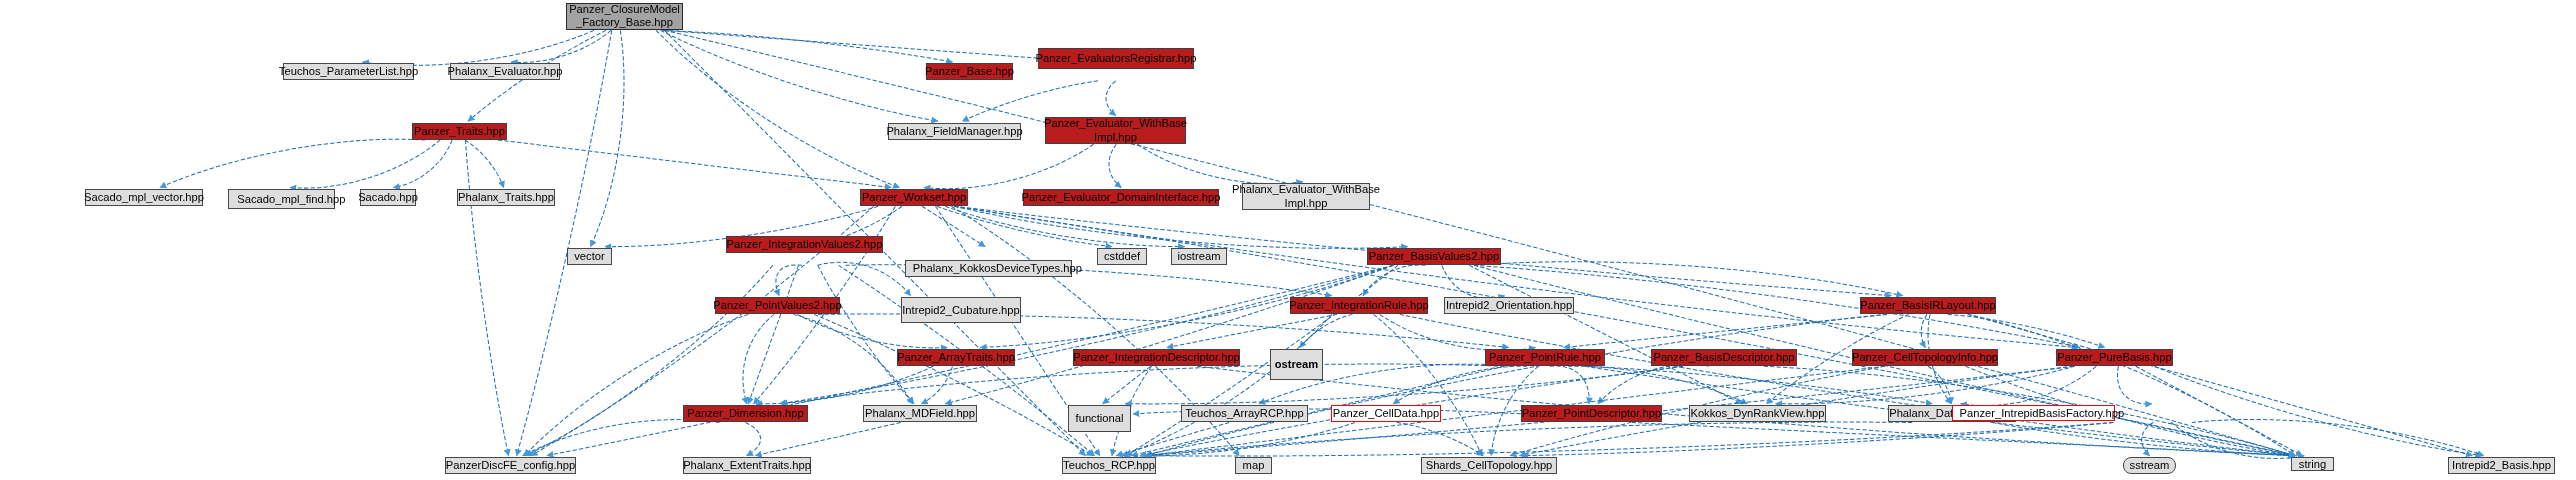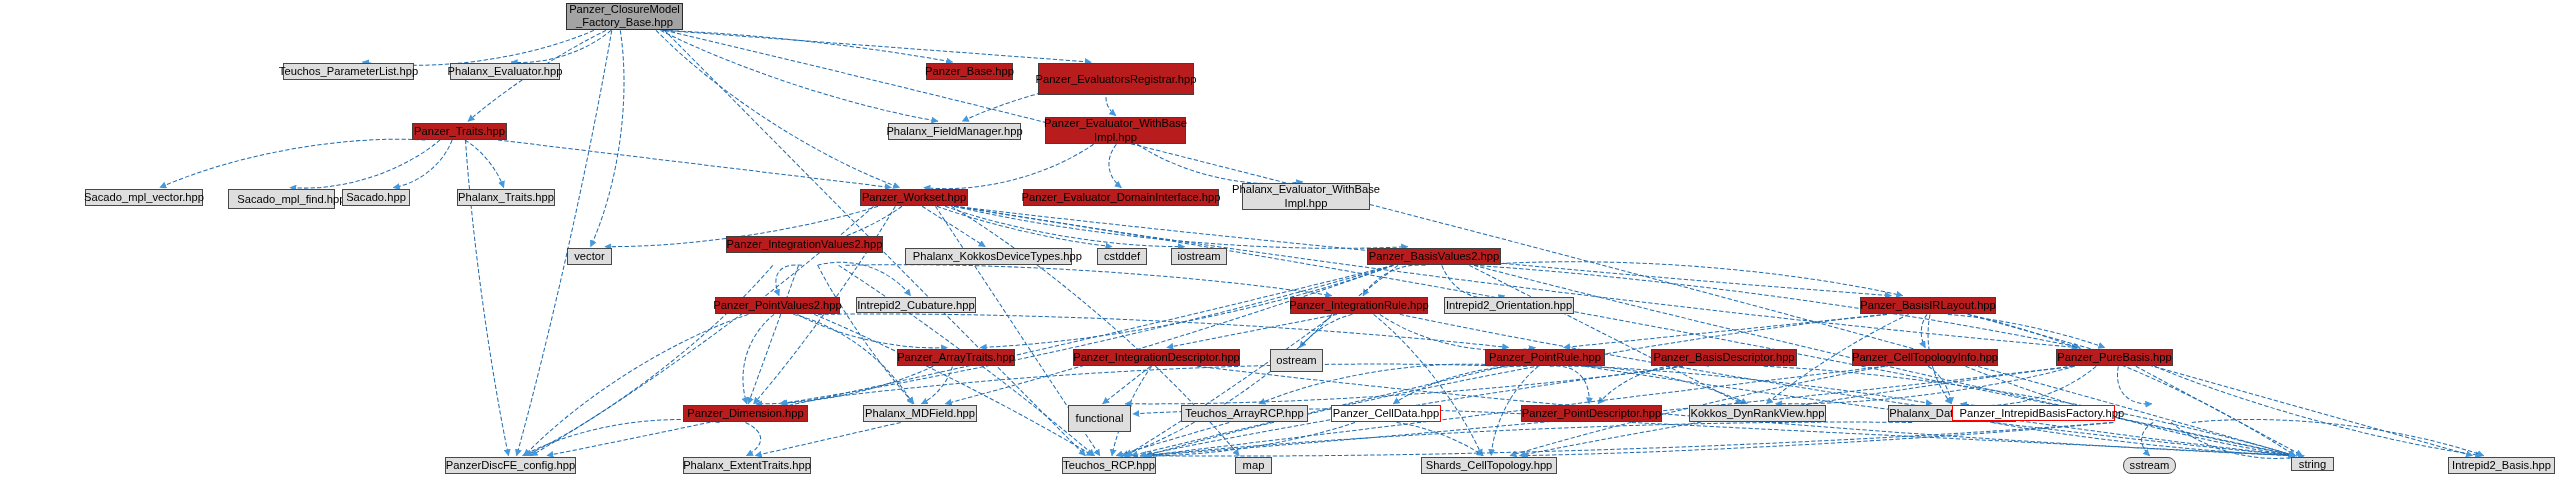--- a/index.html
+++ b/index.html
@@ -183,47 +183,47 @@
         <path d="M 1939.555,368 C 1831.4381485205145,454.575894463545 1680.4061485205143,560.175894463545 1561.975,632" stroke="#1f6cb0" stroke-width="1.4" stroke-dasharray="6,3" fill="none" marker-end="url(#arrow)"></path>
         <path d="M 2730,436 C 2940.06,494.8 3220.14,573.2 3430.2,632" stroke="#1f6cb0" stroke-width="1.4" stroke-dasharray="6,3" fill="none" marker-end="url(#arrow)"></path>
         <path d="M 2648.15,436 C 2584.1426701833493,465.5788797918804 2505.1826701833493,515.1788797918804 2450.75,560" stroke="#1f6cb0" stroke-width="1.4" stroke-dasharray="6,3" fill="none" marker-end="url(#arrow)"></path>
       </g>
   </svg>
 <div class="node root multiline" style="left: 566px; top: 2.9px; width: 117px; height: 27px;">Panzer_ClosureModel
 _Factory_Base.hpp</div>
     <div class="node sys" style="left: 283px; top: 63px; width: 131px; height: 17.3px;">Teuchos_ParameterList.hpp</div>
     <div class="node sys" style="left: 450px; top: 63px; width: 110px; height: 17.3px;">Phalanx_Evaluator.hpp</div>
     <div class="node " style="left: 926px; top: 63px; width: 87px; height: 17.3px;">Panzer_Base.hpp</div>
-    <div class="node " style="left: 1038px; top: 63px; width: 156px; height: 32px;">Panzer_EvaluatorsRegistrar.hpp</div>
+    <div class="node " style="left: 1038px; top: 48px; width: 156px; height: 21px;">Panzer_EvaluatorsRegistrar.hpp</div>
     <div class="node " style="left: 412px; top: 123px; width: 95px; height: 17.3px;">Panzer_Traits.hpp</div>
     <div class="node sys" style="left: 888px; top: 123px; width: 133px; height: 17.3px;">Phalanx_FieldManager.hpp</div>
     <div class="node  multiline" style="left: 1045px; top: 117px; width: 141px; height: 27px;">Panzer_Evaluator_WithBase
 Impl.hpp</div>
     <div class="node sys" style="left: 85px; top: 189px; width: 118px; height: 17.3px;">Sacado_mpl_vector.hpp</div>
     <div class="node sys" style="left: 228px; top: 189px; width: 107px; height: 20px; padding-left: 24px;">Sacado_mpl_find.hpp</div>
-    <div class="node sys" style="left: 342px; top: 189px; width: 68px; height: 17.3px;">Sacado.hpp</div>
+    <div class="node sys" style="left: 360px; top: 189px; width: 56px; height: 17.3px;">Sacado.hpp</div>
     <div class="node sys" style="left: 457px; top: 189px; width: 98px; height: 17.3px;">Phalanx_Traits.hpp</div>
     <div class="node " style="left: 860px; top: 189px; width: 108px; height: 17.3px;">Panzer_Workset.hpp</div>
     <div class="node " style="left: 1023px; top: 189px; width: 196px; height: 17.3px;">Panzer_Evaluator_DomainInterface.hpp</div>
     <div class="node sys multiline" style="left: 1242px; top: 183px; width: 128px; height: 27px;">Phalanx_Evaluator_WithBase
 Impl.hpp</div>
     <div class="node sys" style="left: 567px; top: 248px; width: 45px; height: 17.3px;">vector</div>
     <div class="node " style="left: 726px; top: 236px; width: 157px; height: 17.3px;">Panzer_IntegrationValues2.hpp</div>
-    <div class="node sys" style="left: 905px; top: 248px; width: 167px; height: 17.3px; padding-left: 22px;">Phalanx_KokkosDeviceTypes.hpp</div>
+    <div class="node sys" style="left: 905px; top: 260px; width: 167px; height: 17.3px; padding-left: 22px;">Phalanx_KokkosDeviceTypes.hpp</div>
     <div class="node sys" style="left: 1097px; top: 248px; width: 50px; height: 17.3px;">cstddef</div>
     <div class="node sys" style="left: 1171px; top: 248px; width: 56px; height: 17.3px;">iostream</div>
     <div class="node " style="left: 1367px; top: 248px; width: 134px; height: 17.3px;">Panzer_BasisValues2.hpp</div>
     <div class="node " style="left: 715px; top: 297px; width: 125px; height: 17.3px;">Panzer_PointValues2.hpp</div>
-    <div class="node sys" style="left: 856px; top: 297px; width: 120px; height: 16px;">Intrepid2_Cubature.hpp</div>
+    <div class="node sys" style="left: 901px; top: 297px; width: 120px; height: 26px;">Intrepid2_Cubature.hpp</div>
     <div class="node " style="left: 1290px; top: 297px; width: 138px; height: 17.3px;">Panzer_IntegrationRule.hpp</div>
     <div class="node sys" style="left: 1444px; top: 297px; width: 130px; height: 17.3px;">Intrepid2_Orientation.hpp</div>
     <div class="node " style="left: 1860px; top: 297px; width: 136px; height: 17.3px;">Panzer_BasisIRLayout.hpp</div>
     <div class="node " style="left: 897px; top: 349px; width: 118px; height: 17.3px;">Panzer_ArrayTraits.hpp</div>
     <div class="node " style="left: 1073px; top: 349px; width: 167px; height: 17.3px;">Panzer_IntegrationDescriptor.hpp</div>
-    <div class="node sys" style="left: 1270px; top: 349px; width: 53px; height: 23px;">ostream</div>
+    <div class="node sys" style="left: 1270px; top: 349px; width: 53px; height: 31px; font-weight: bold;">ostream</div>
     <div class="node " style="left: 1485px; top: 349px; width: 120px; height: 17.3px;">Panzer_PointRule.hpp</div>
     <div class="node " style="left: 1651px; top: 349px; width: 146px; height: 17.3px;">Panzer_BasisDescriptor.hpp</div>
     <div class="node " style="left: 1852px; top: 349px; width: 146px; height: 17.3px;">Panzer_CellTopologyInfo.hpp</div>
     <div class="node " style="left: 2056px; top: 349px; width: 117px; height: 17.3px;">Panzer_PureBasis.hpp</div>
     <div class="node " style="left: 683px; top: 405px; width: 125px; height: 17.3px;">Panzer_Dimension.hpp</div>
     <div class="node sys" style="left: 863px; top: 405px; width: 114px; height: 17.3px;">Phalanx_MDField.hpp</div>
     <div class="node sys" style="left: 1068px; top: 405px; width: 63px; height: 27px;">functional</div>
     <div class="node sys" style="left: 1181px; top: 405px; width: 127px; height: 17.3px;">Teuchos_ArrayRCP.hpp</div>
     <div class="node hot" style="left: 1331px; top: 405px; width: 110px; height: 17.3px;">Panzer_CellData.hpp</div>
     <div class="node " style="left: 1521px; top: 405px; width: 141px; height: 17.3px;">Panzer_PointDescriptor.hpp</div>

